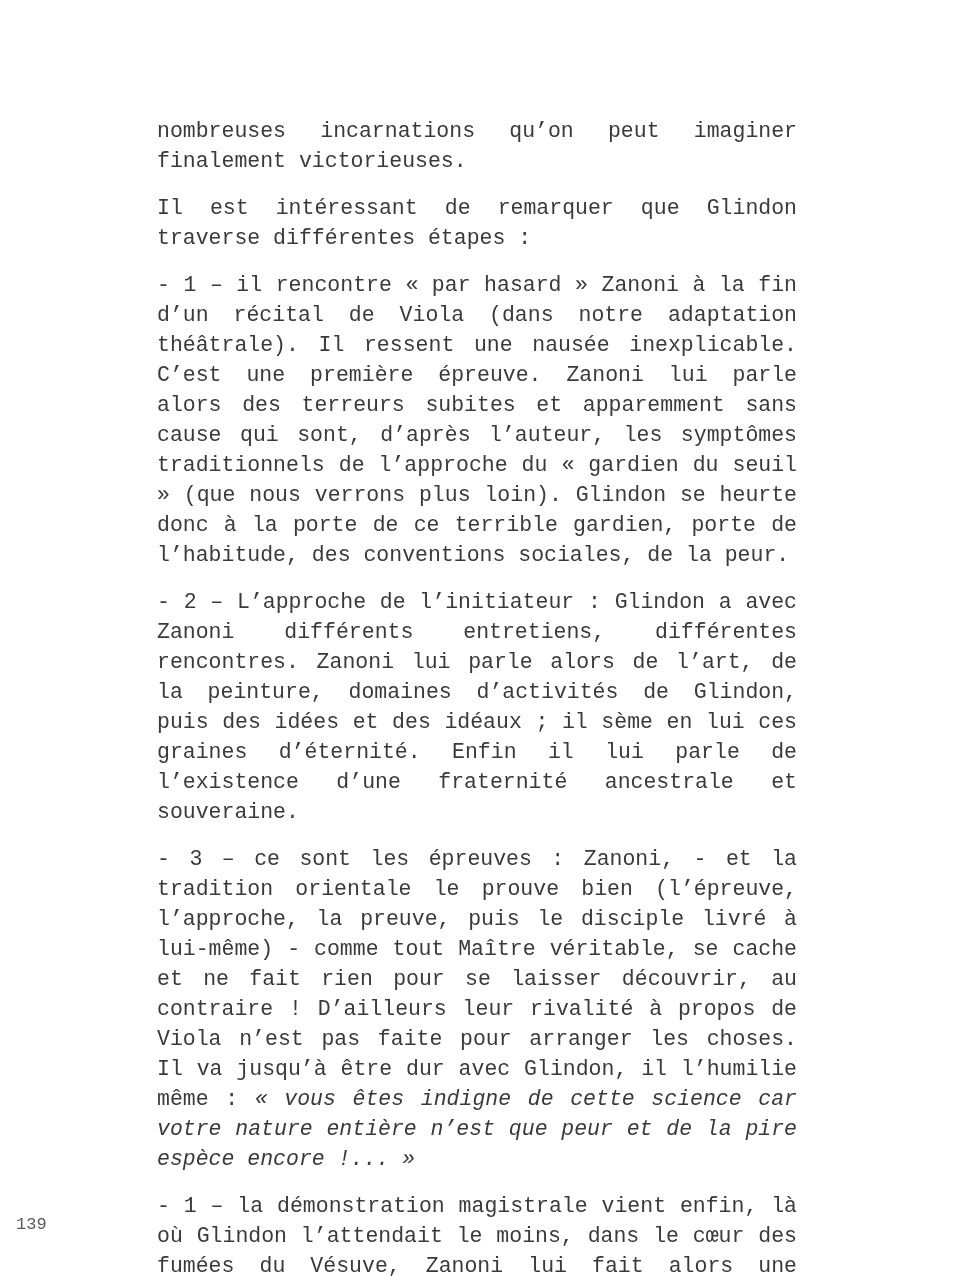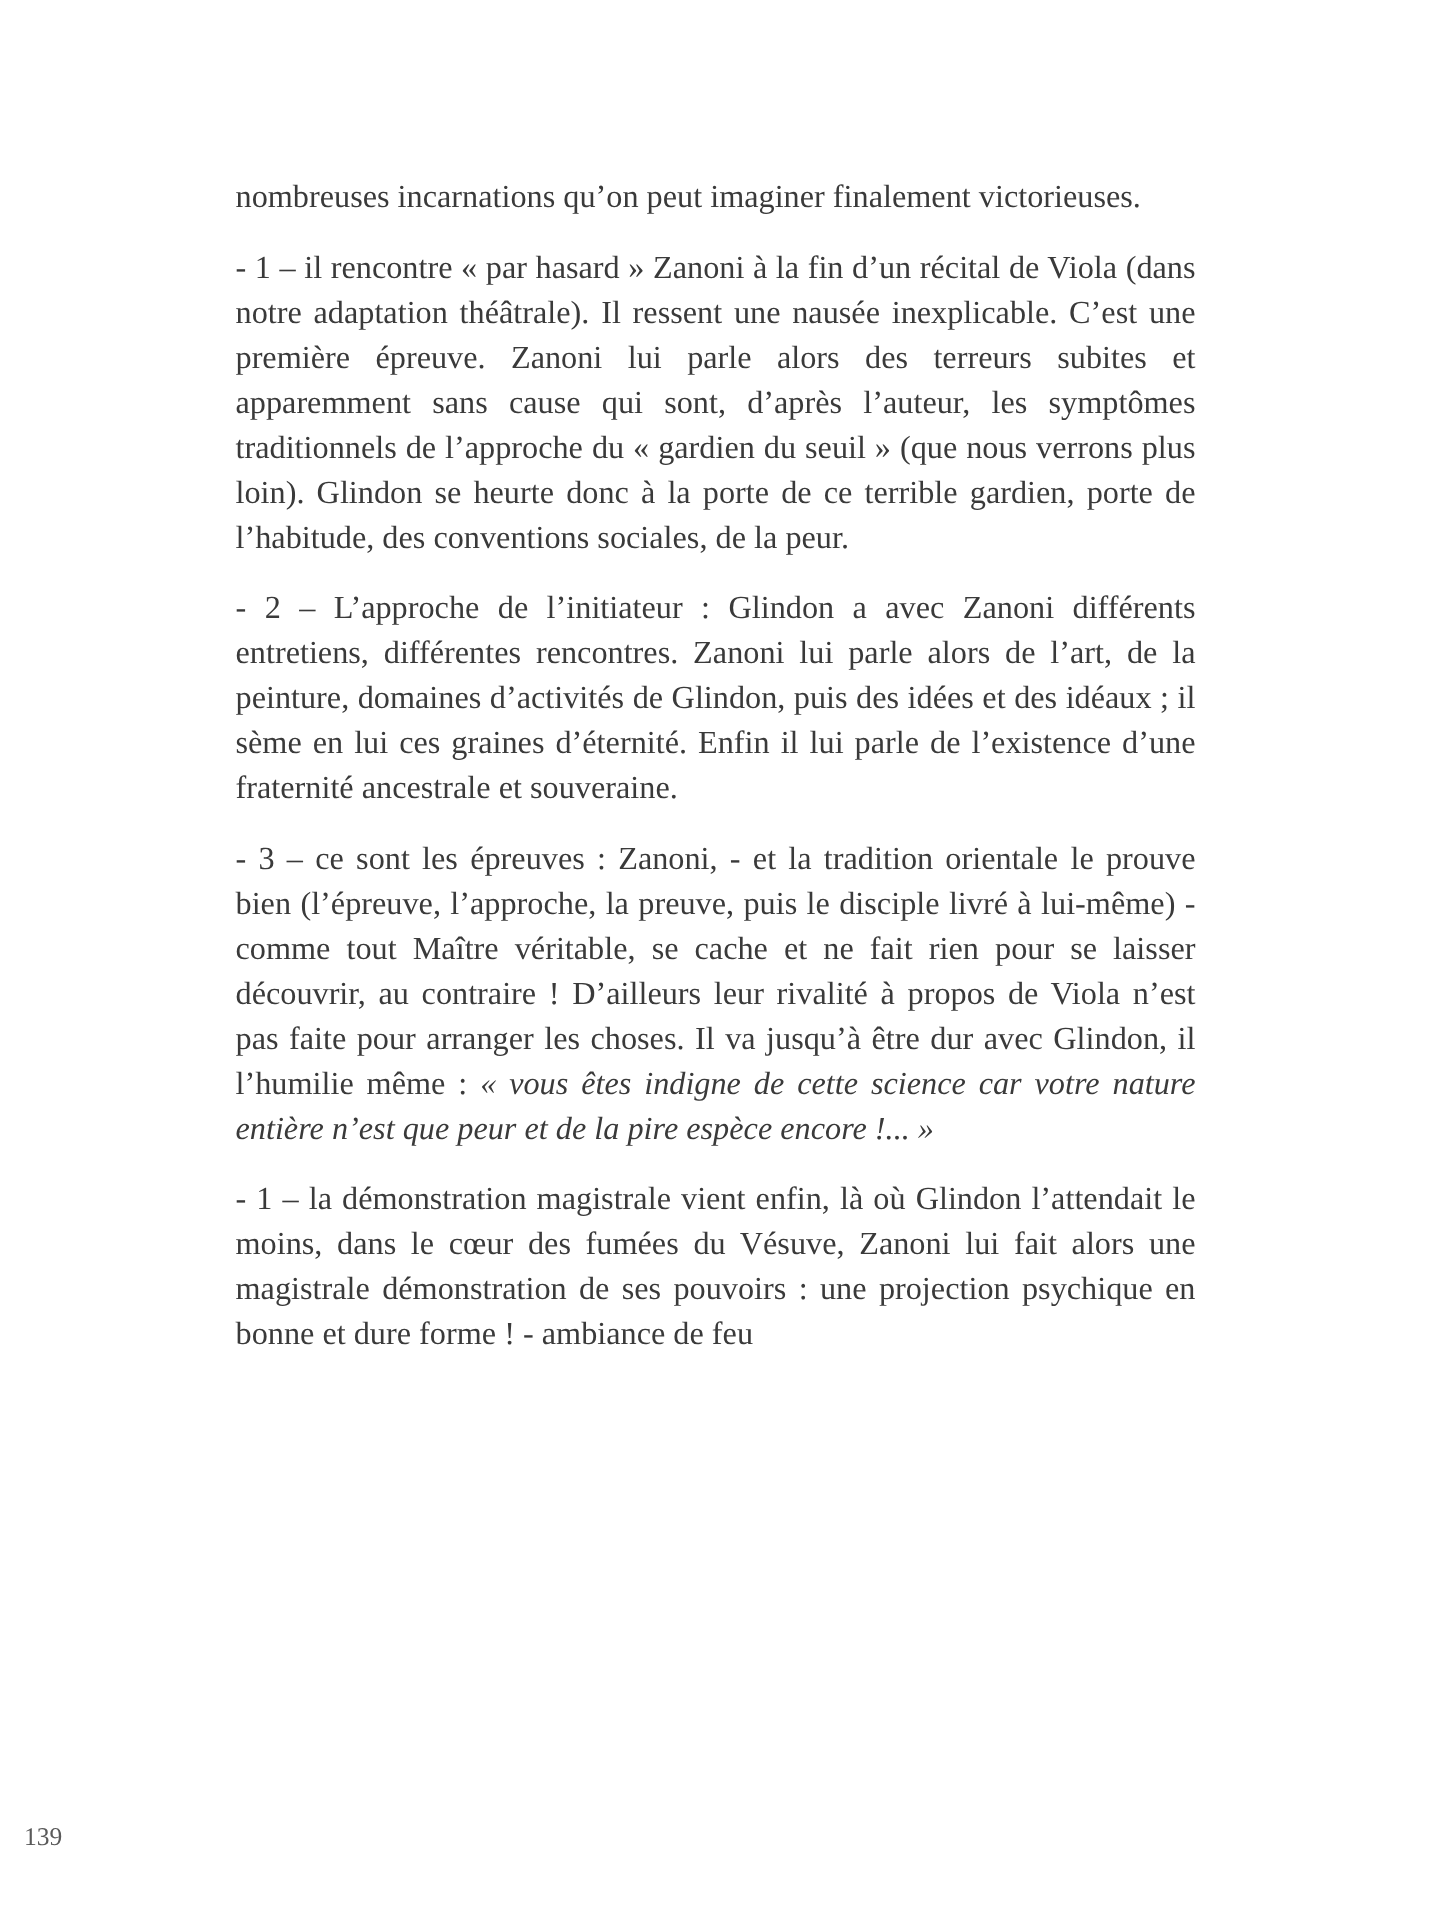--- a/index.html
+++ b/index.html
@@ -6,21 +6,21 @@
     margin: 0;
     padding: 0;
     background: #ffffff;
   }
   .page {
     position: relative;
     width: 954px;
     height: 1276px;
     background: #ffffff;
     overflow: hidden;
-    font-family: Liberation Serif, serif;
+    font-family: Liberation Mono, monospace;
   }
   .page-text {
     position: absolute;
     left: 157px;
     top: 116px;
     width: 640px;
     color: #3a3a3a;
     font-size: 21.5px;
     line-height: 30px;
     text-align: justify;
@@ -43,19 +43,20 @@
     line-height: 22px;
     color: #5a5a5a;
   }
 </style>
 </head>
 <body>
 
 <div class="page">
   <div class="page-text">
       <p><span>nombreuses incarnations qu’on peut imaginer finalement victorieuses.</span></p>
+      <p><span>Il est intéressant de remarquer que Glindon traverse différentes étapes :</span></p>
       <p><span>- 1 – il rencontre « par hasard » Zanoni à la fin d’un récital de Viola (dans notre adaptation théâtrale). Il ressent une nausée inexplicable. C’est une première épreuve. Zanoni lui parle alors des terreurs subites et apparemment sans cause qui sont, d’après l’auteur, les symptômes traditionnels de l’approche du « gardien du seuil » (que nous verrons plus loin). Glindon se heurte donc à la porte de ce terrible gardien, porte de l’habitude, des conventions sociales, de la peur.</span></p>
       <p><span>- 2 – L’approche de l’initiateur : Glindon a avec Zanoni différents entretiens, différentes rencontres. Zanoni lui parle alors de l’art, de la peinture, domaines d’activités de Glindon, puis des idées et des idéaux ; il sème en lui ces graines d’éternité. Enfin il lui parle de l’existence d’une fraternité ancestrale et souveraine.</span></p>
       <p><span>- 3 – ce sont les épreuves : Zanoni, - et la tradition orientale le prouve bien (l’épreuve, l’approche, la preuve, puis le disciple livré à lui-même) - comme tout Maître véritable, se cache et ne fait rien pour se laisser découvrir, au contraire ! D’ailleurs leur rivalité à propos de Viola n’est pas faite pour arranger les choses. Il va jusqu’à être dur avec Glindon, il l’humilie même : </span><span class="italic">« vous êtes indigne de cette science car votre nature entière n’est que peur et de la pire espèce encore !... »</span></p>
       <p><span>- 1 – la démonstration magistrale vient enfin, là où Glindon l’attendait le moins, dans le cœur des fumées du Vésuve, Zanoni lui fait alors une magistrale démonstration de ses pouvoirs : une projection psychique en bonne et dure forme ! - ambiance de feu</span></p>
     </div>
   <div class="page-number">139</div>
 </div>
 
 </body></html>

